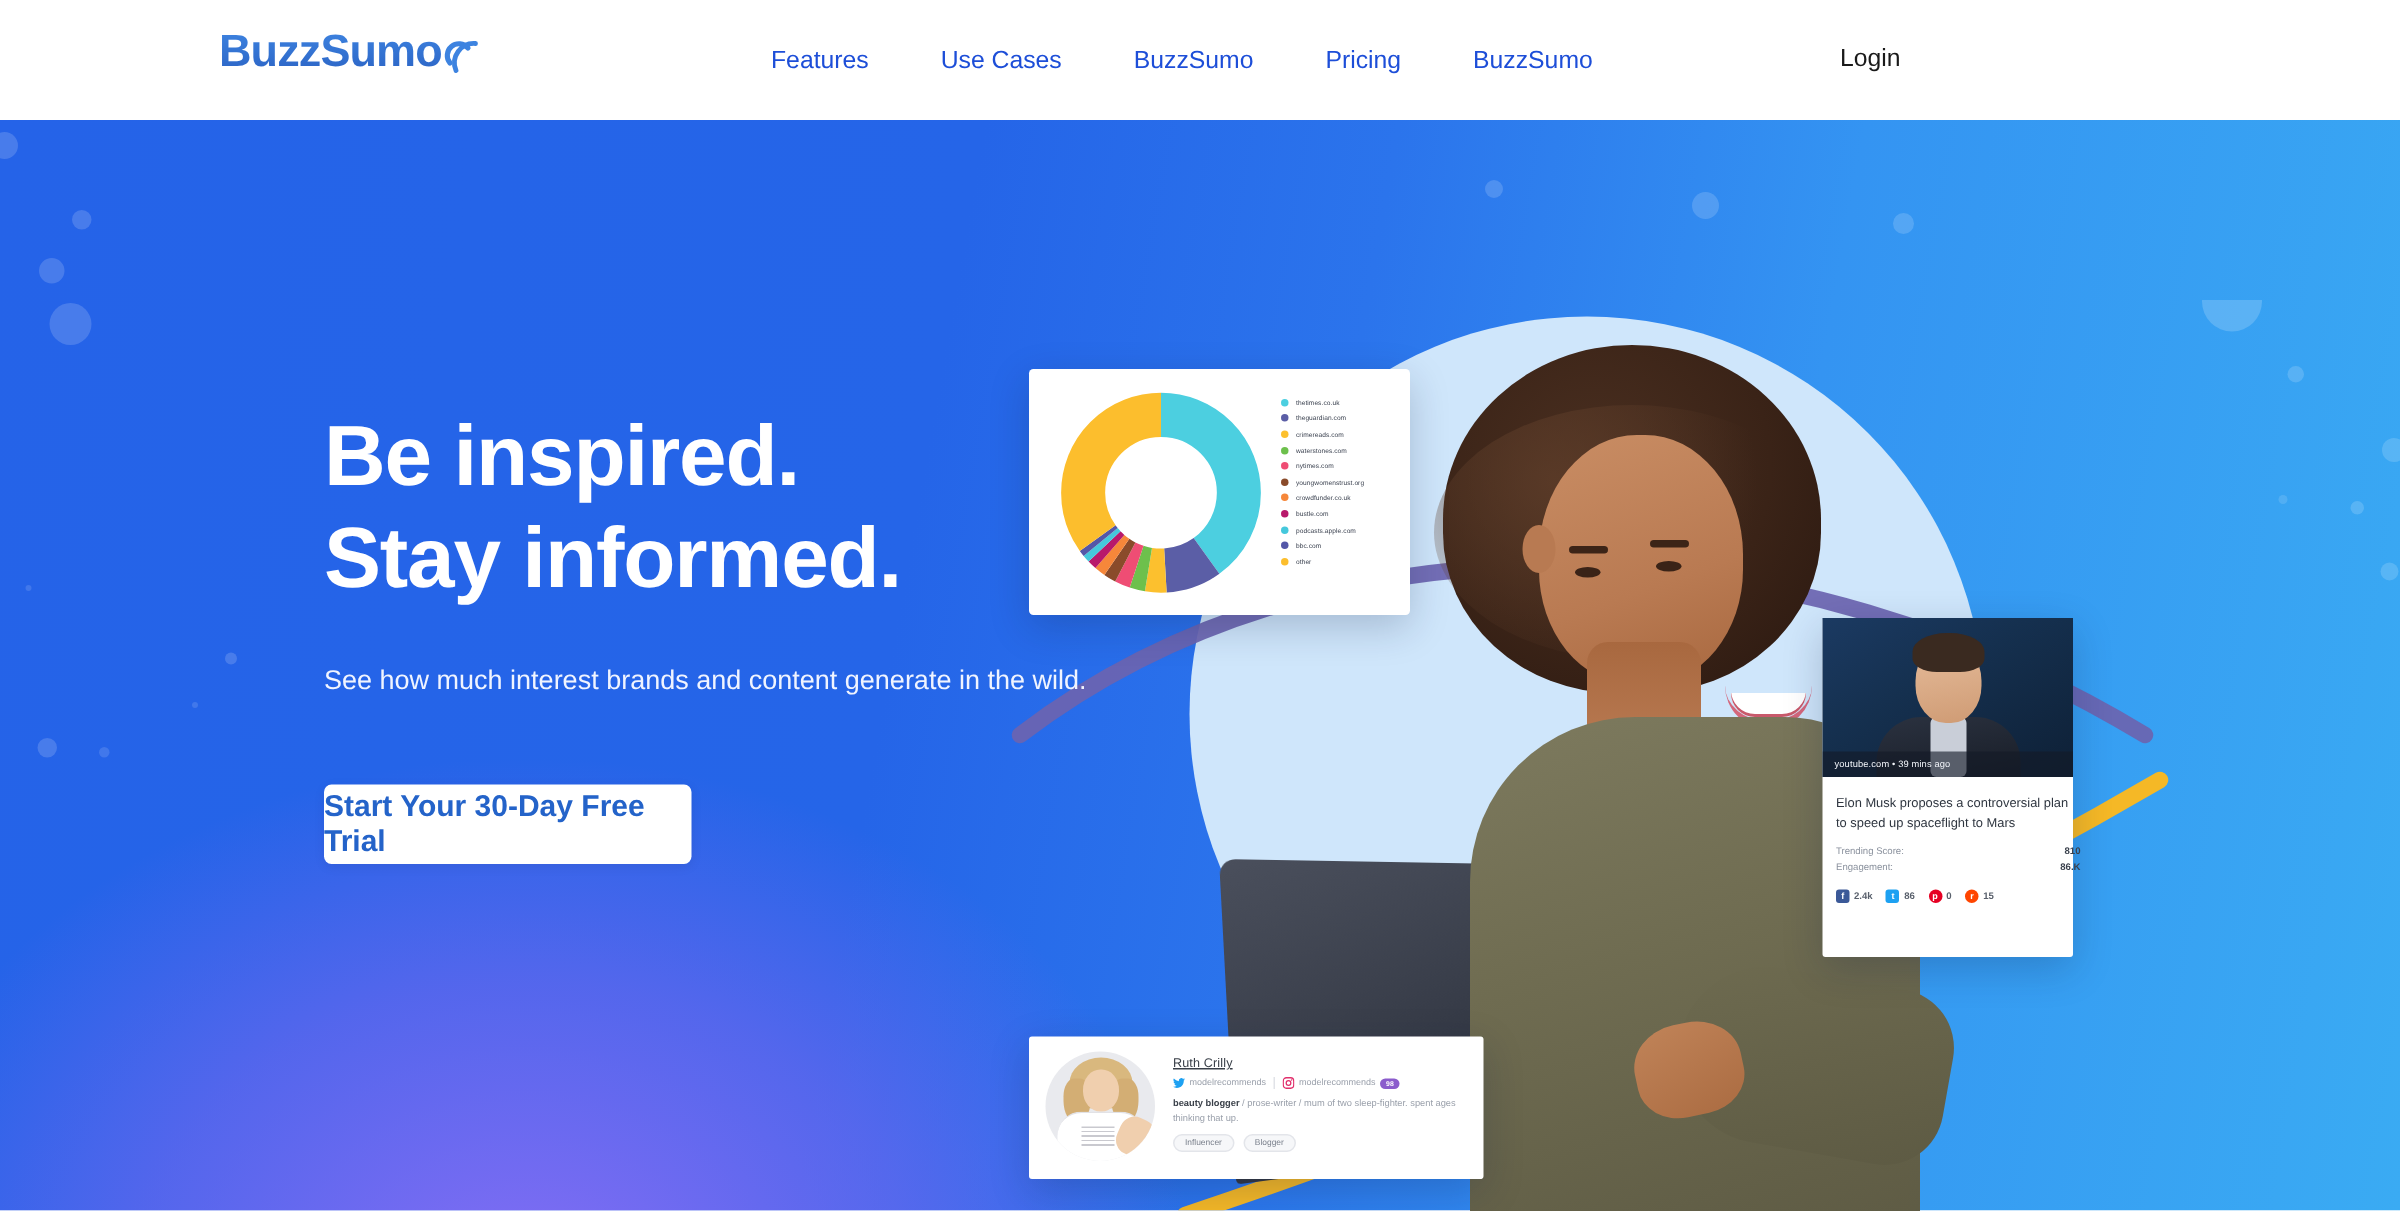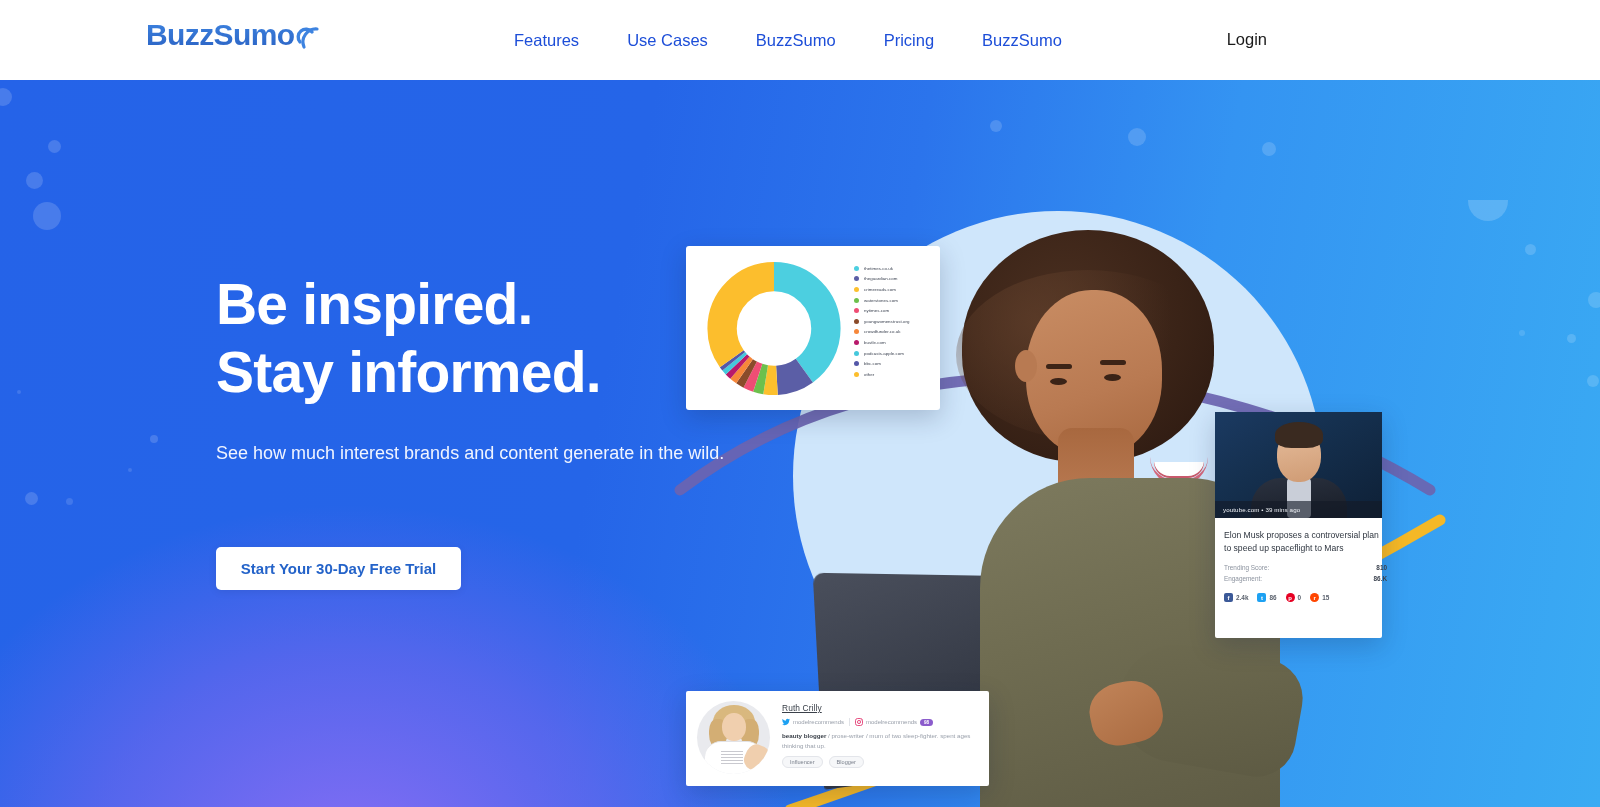--- a/index.html
+++ b/index.html
@@ -124,23 +124,23 @@
   .hero-copy { position:absolute; left:216px; top:190px; width:620px; z-index:20; }
   .h1 {
     font-size:57px; line-height:68px; font-weight:bold; color:#fff;
     letter-spacing:-0.8px;
   }
   .sub {
     margin-top:29px; font-size:18px; line-height:36px; color:#f0f4ff;
     max-width:540px; font-weight:400;
   }
   .cta {
-    margin-top:76px; width:245px; height:43px; background:#fff; border-radius:5px;
+    margin-top:52px; width:245px; height:53px; background:#fff; border-radius:5px;
     display:flex; align-items:center; justify-content:center;
-    font-size:15px; font-weight:bold; color:#2463c9; cursor:pointer;
+    font-size:20px; font-weight:bold; color:#2463c9; cursor:pointer;
     box-shadow:0 2px 8px rgba(0,0,0,0.07);
   }
 
   
   .card { position:absolute; background:#fff; box-shadow:0 8px 26px rgba(16,30,70,0.22); z-index:30; }
   .card-donut { left:686px; top:166px; width:254px; height:164px; border-radius:3px; }
   .donut-wrap { position:absolute; left:18px; top:14px; width:140px; height:137px; }
   .legend { position:absolute; left:168px; top:17px; width:84px; }
   .legend-row { display:flex; align-items:center; height:10.6px; }
   .legend-dot { width:5px; height:5px; border-radius:50%; margin-right:5px; flex:none; }

